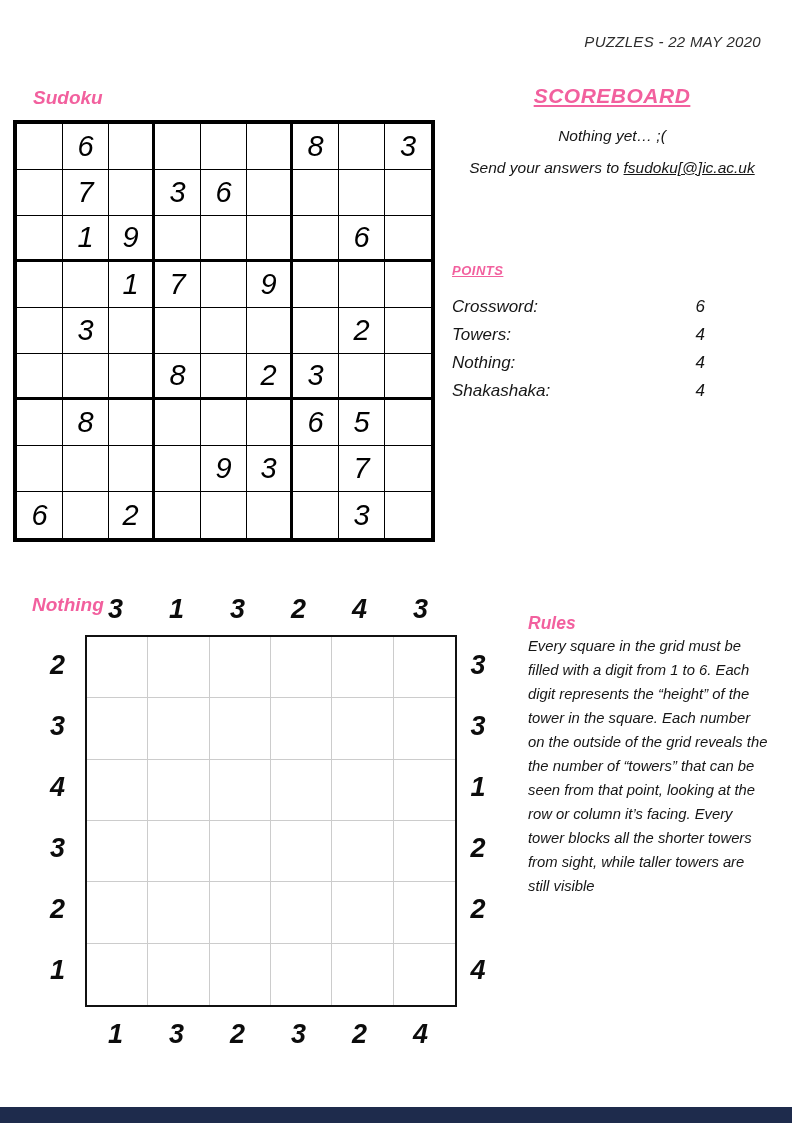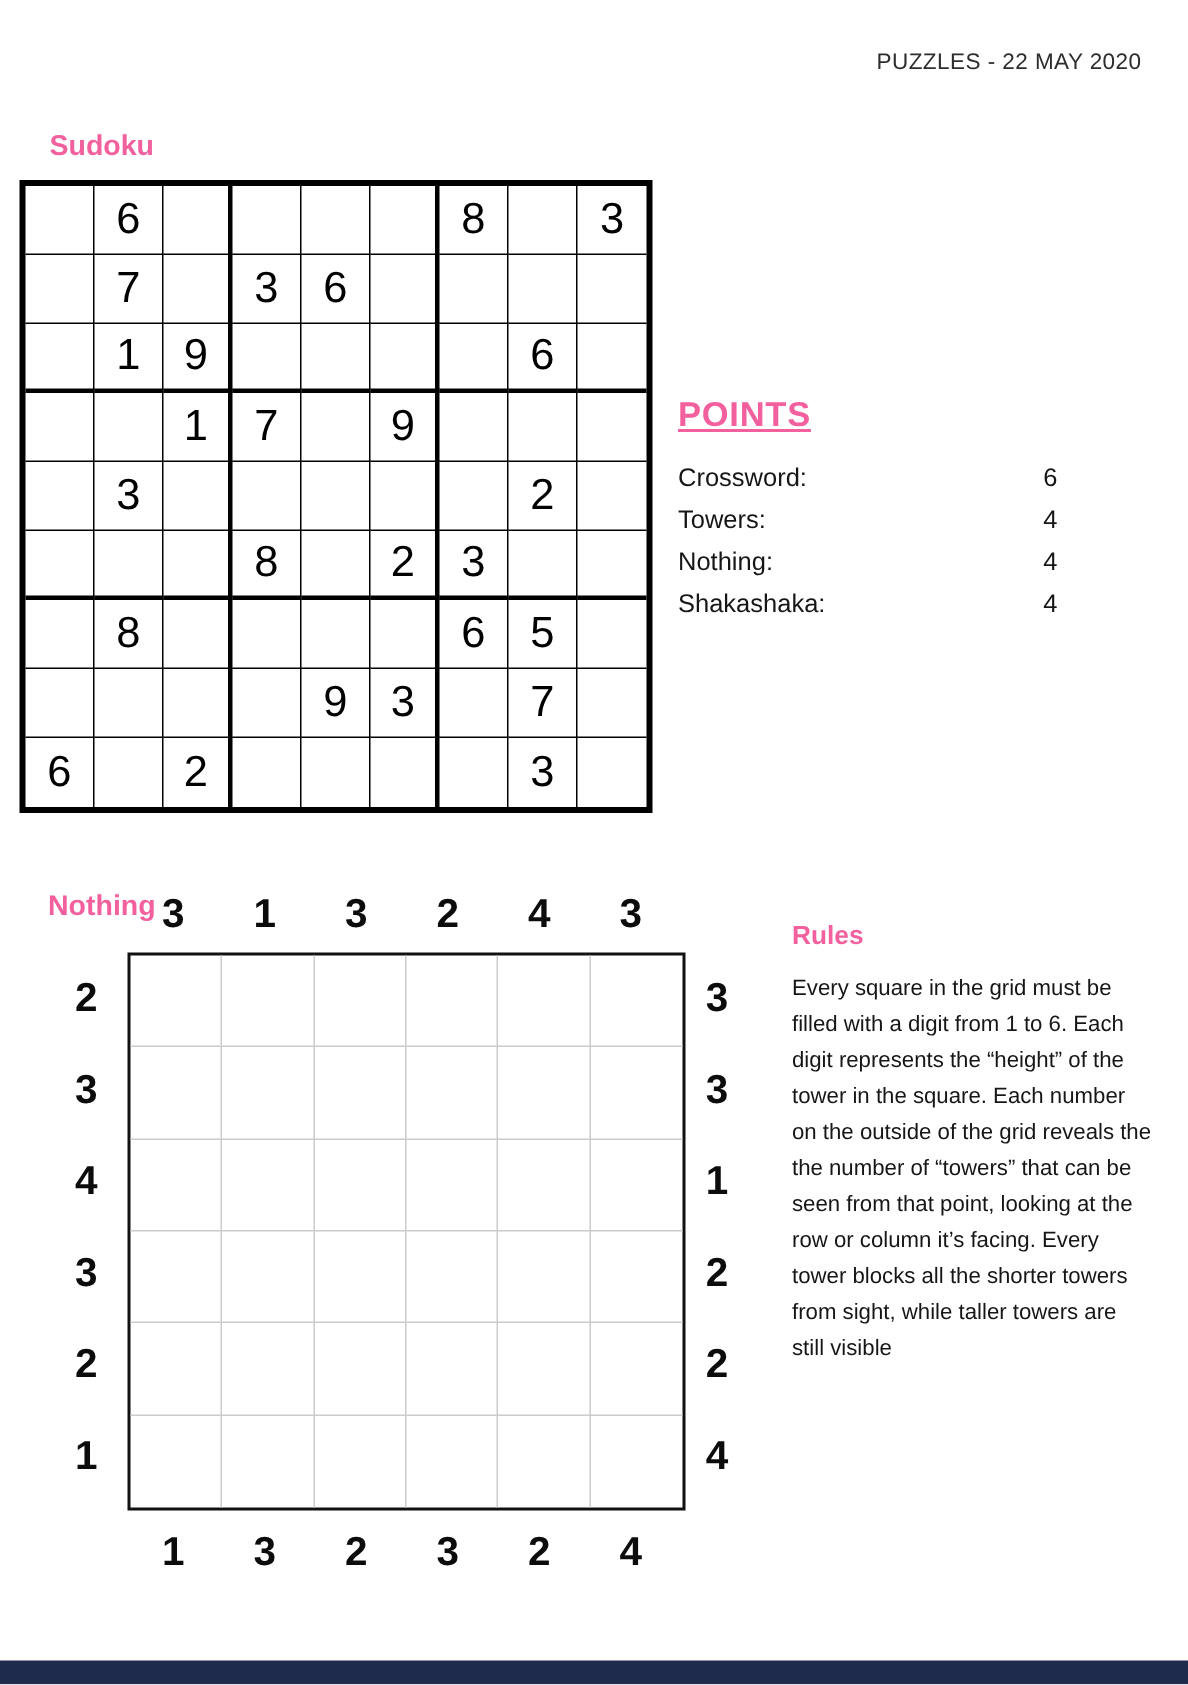--- a/index.html
+++ b/index.html
@@ -2,21 +2,21 @@
 <html style="--pink: #f2609e; --footer: #1e2b4c;"><head>
 <meta charset="utf-8">
 <style>
   :root{
     --pink:#f2609e;
     --footer:#1e2b4c;
   }
   *{margin:0;padding:0;box-sizing:border-box;}
   html,body{background:#ffffff;}
   body{font-family:"Liberation Sans",sans-serif;color:#111;}
-  .page{position:relative;width:792px;height:1123px;background:#ffffff;overflow:hidden;margin:0 auto;}
+  .page{position:relative;width:792px;height:1123px;background:#ffffff;overflow:hidden;margin:0 auto;font-style:italic;}
 
   .date-line{position:absolute;top:33px;right:31px;font-size:15px;color:#2d2d2d;letter-spacing:.3px;}
 
   
   .sudoku-title{position:absolute;left:33px;top:87px;font-size:19px;font-weight:700;color:var(--pink);}
   .sudoku-board{position:absolute;left:13px;top:120px;display:grid;grid-template-columns:repeat(9,46px);grid-auto-rows:46px;border:4px solid #000;background:#fff;}
   .s-cell{border-right:1px solid #000;border-bottom:1px solid #000;display:flex;align-items:center;justify-content:center;font-size:29px;color:#000;}
   .s-cell.v-thick{border-right-width:3px;}
   .s-cell.h-thick{border-bottom-width:3px;}
   .s-cell.no-r{border-right:none;}
@@ -24,42 +24,42 @@
 
   
   .scoreboard{position:absolute;left:445px;top:84px;width:334px;text-align:center;}
   .scoreboard-title{font-size:21px;font-weight:700;letter-spacing:.5px;color:var(--pink);text-decoration:underline;}
   .scoreboard-status{margin-top:19px;font-size:15.5px;color:#161616;}
   .scoreboard-send{margin-top:14px;font-size:15.5px;color:#161616;}
   .email{text-decoration:underline;cursor:pointer;}
 
   
   .points{position:absolute;left:452px;top:263px;width:253px;}
-  .points-title{font-size:23px;font-weight:700;letter-spacing:.5px;color:var(--pink);text-decoration:underline;margin-bottom:19px;}
+  .points-title{font-size:13px;font-weight:700;letter-spacing:.5px;color:var(--pink);text-decoration:underline;margin-bottom:19px;}
   .points-row{display:flex;justify-content:space-between;align-items:flex-start;font-size:17px;color:#161616;height:28px;}
 
   
   .towers{position:absolute;left:30px;top:588px;}
   .towers-title{position:absolute;left:2px;top:6px;font-size:19px;font-weight:700;color:var(--pink);}
   .towers-top{display:flex;margin-left:55px;margin-top:6px;height:41px;align-items:flex-start;}
   .towers-bottom{display:flex;margin-left:55px;margin-top:12px;}
   .towers-top .t-clue,.towers-bottom .t-clue{width:61px;text-align:center;font-size:27px;font-weight:700;color:#0c0c0c;}
   .towers-mid{display:flex;}
   .towers-left{display:flex;flex-direction:column;width:55px;}
   .towers-right{display:flex;flex-direction:column;width:42px;}
   .towers-left .t-clue,.towers-right .t-clue{height:61px;display:flex;align-items:center;justify-content:center;font-size:27px;font-weight:700;color:#0c0c0c;}
   .towers-board{width:372px;height:372px;border:2px solid #111;display:grid;grid-template-columns:repeat(6,1fr);grid-template-rows:repeat(6,1fr);background:#fff;}
   .t-cell{border-right:1px solid #cccccc;border-bottom:1px solid #cccccc;}
   .t-cell:nth-child(6n){border-right:none;}
   .t-cell:nth-child(n+31){border-bottom:none;}
 
   
   .rules{position:absolute;left:528px;top:613px;width:240px;}
   .rules-title{font-size:17.5px;font-weight:700;color:var(--pink);}
-  .rules-body{margin-top:13px;font-size:14.8px;line-height:24px;color:#161616;}
+  .rules-body{font-size:14.8px;line-height:24px;color:#161616;}
 
   
   .footer-bar{position:absolute;left:0;top:1107px;width:792px;height:16px;background:var(--footer);}
 </style>
 </head>
 <body>
 
 <div class="page">
 
   <div class="date-line">PUZZLES - 22 MAY 2020</div>
@@ -142,20 +142,25 @@
       <div class="s-cell no-b"></div>
       <div class="s-cell v-thick no-b">2</div>
       <div class="s-cell no-b"></div>
       <div class="s-cell no-b"></div>
       <div class="s-cell v-thick no-b"></div>
       <div class="s-cell no-b"></div>
       <div class="s-cell no-b">3</div>
       <div class="s-cell no-r no-b"></div>
     </div>
 
+  <div class="scoreboard">
+    <div class="scoreboard-title">SCOREBOARD</div>
+    <div class="scoreboard-status">Nothing yet… ;(</div>
+    <div class="scoreboard-send"><span>Send your answers to </span><span class="email">fsudoku[@]ic.ac.uk</span></div>
+  </div>
 
   <div class="points">
     <div class="points-title">POINTS</div>
     <div class="points-row">
       <span>Crossword:</span>
       <span>6</span>
     </div>
     <div class="points-row">
       <span>Towers:</span>
       <span>4</span>

